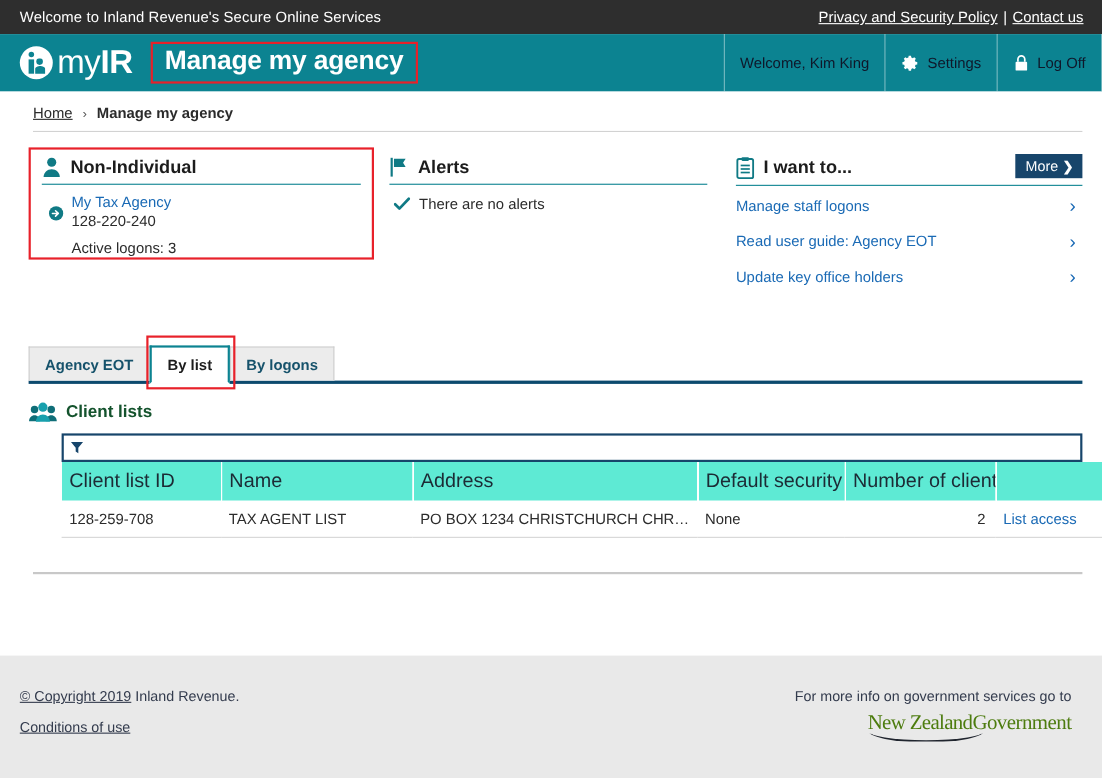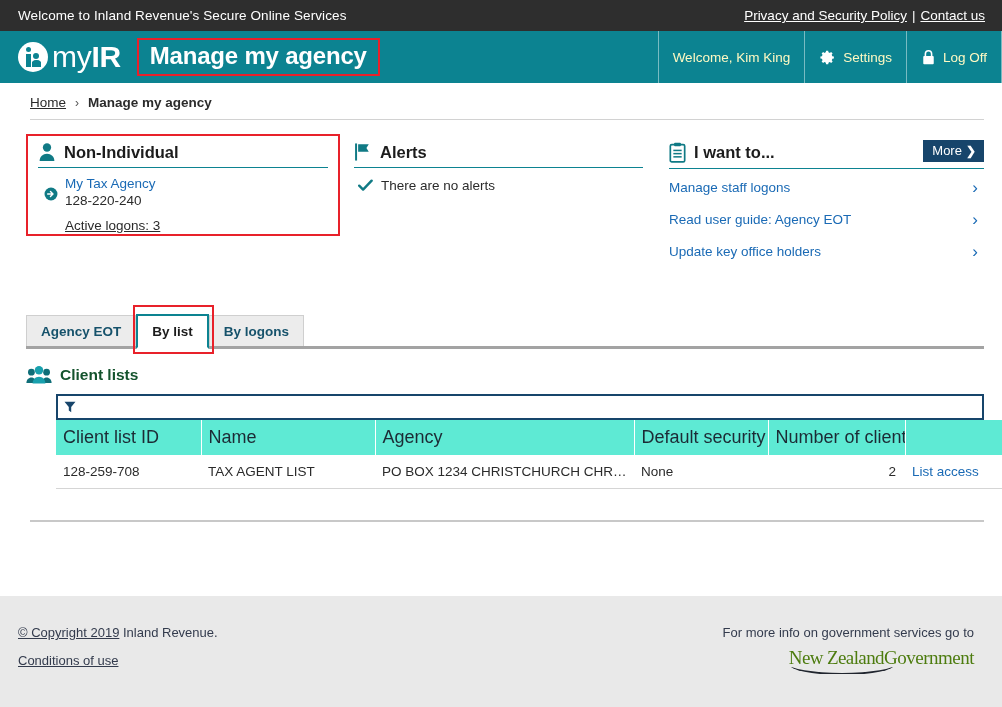--- a/index.html
+++ b/index.html
@@ -146,21 +146,21 @@
   .brand-right {
     display: flex;
     align-items: stretch;
     height: 52px;
   }
   .brand-right .cell {
     display: flex;
     align-items: center;
     gap: 7px;
     padding: 0 14px;
-    color: #fef9c3;
+    color: #0f172a;
     font-size: 13.5px;
     border-right: 1px solid rgba(255,255,255,.45);
   }
   .brand-right .cell:first-child {
     border-left: 1px solid rgba(255,255,255,.45);
   }
 
   .gear {
     width: 17px; height: 17px; flex: none;
   }
@@ -255,21 +255,20 @@
   }
   .agency-ird {
     font-size: 13.5px;
     color: #2b2b2b;
     line-height: 1.25;
   }
   .active-logons {
     margin: 8px 0 0 27px;
     font-size: 13.5px;
     color: #2b2b2b;
-    text-decoration: underline;
   }
 
   .alert-row {
     display: flex;
     align-items: center;
     gap: 8px;
     margin-top: 10px;
     padding-left: 4px;
   }
   .tick { width: 15px; height: 13px; flex: none; }
@@ -312,21 +311,21 @@
   }
 
   
   .tabs-wrap {
     margin: 46px 18px 0 26px;
     position: relative;
   }
   .tabs {
     display: flex;
     align-items: flex-end;
-    border-bottom: 3px solid #a3a3a3;
+    border-bottom: 3px solid #0c4a6e;
     height: 33px;
   }
   .tab {
     background: #ececec;
     border: 1px solid #cfcfcf;
     border-bottom: none;
     padding: 0 14px;
     height: 31px;
     display: flex;
     align-items: center;
@@ -670,21 +669,21 @@
       <col style="width:174px">
       <col style="width:259px">
       <col style="width:134px">
       <col style="width:137px">
       <col style="width:97px">
     </colgroup>
     <thead>
       <tr>
         <th>Client list ID</th>
         <th>Name</th>
-        <th>Agency</th>
+        <th>Address</th>
         <th>Default security</th>
         <th class="num">Number of clients</th>
         <th></th>
       </tr>
     </thead>
     <tbody>
       <tr>
         <td>128-259-708</td>
         <td>TAX AGENT LIST</td>
         <td>PO BOX 1234 CHRISTCHURCH CHR…</td>

